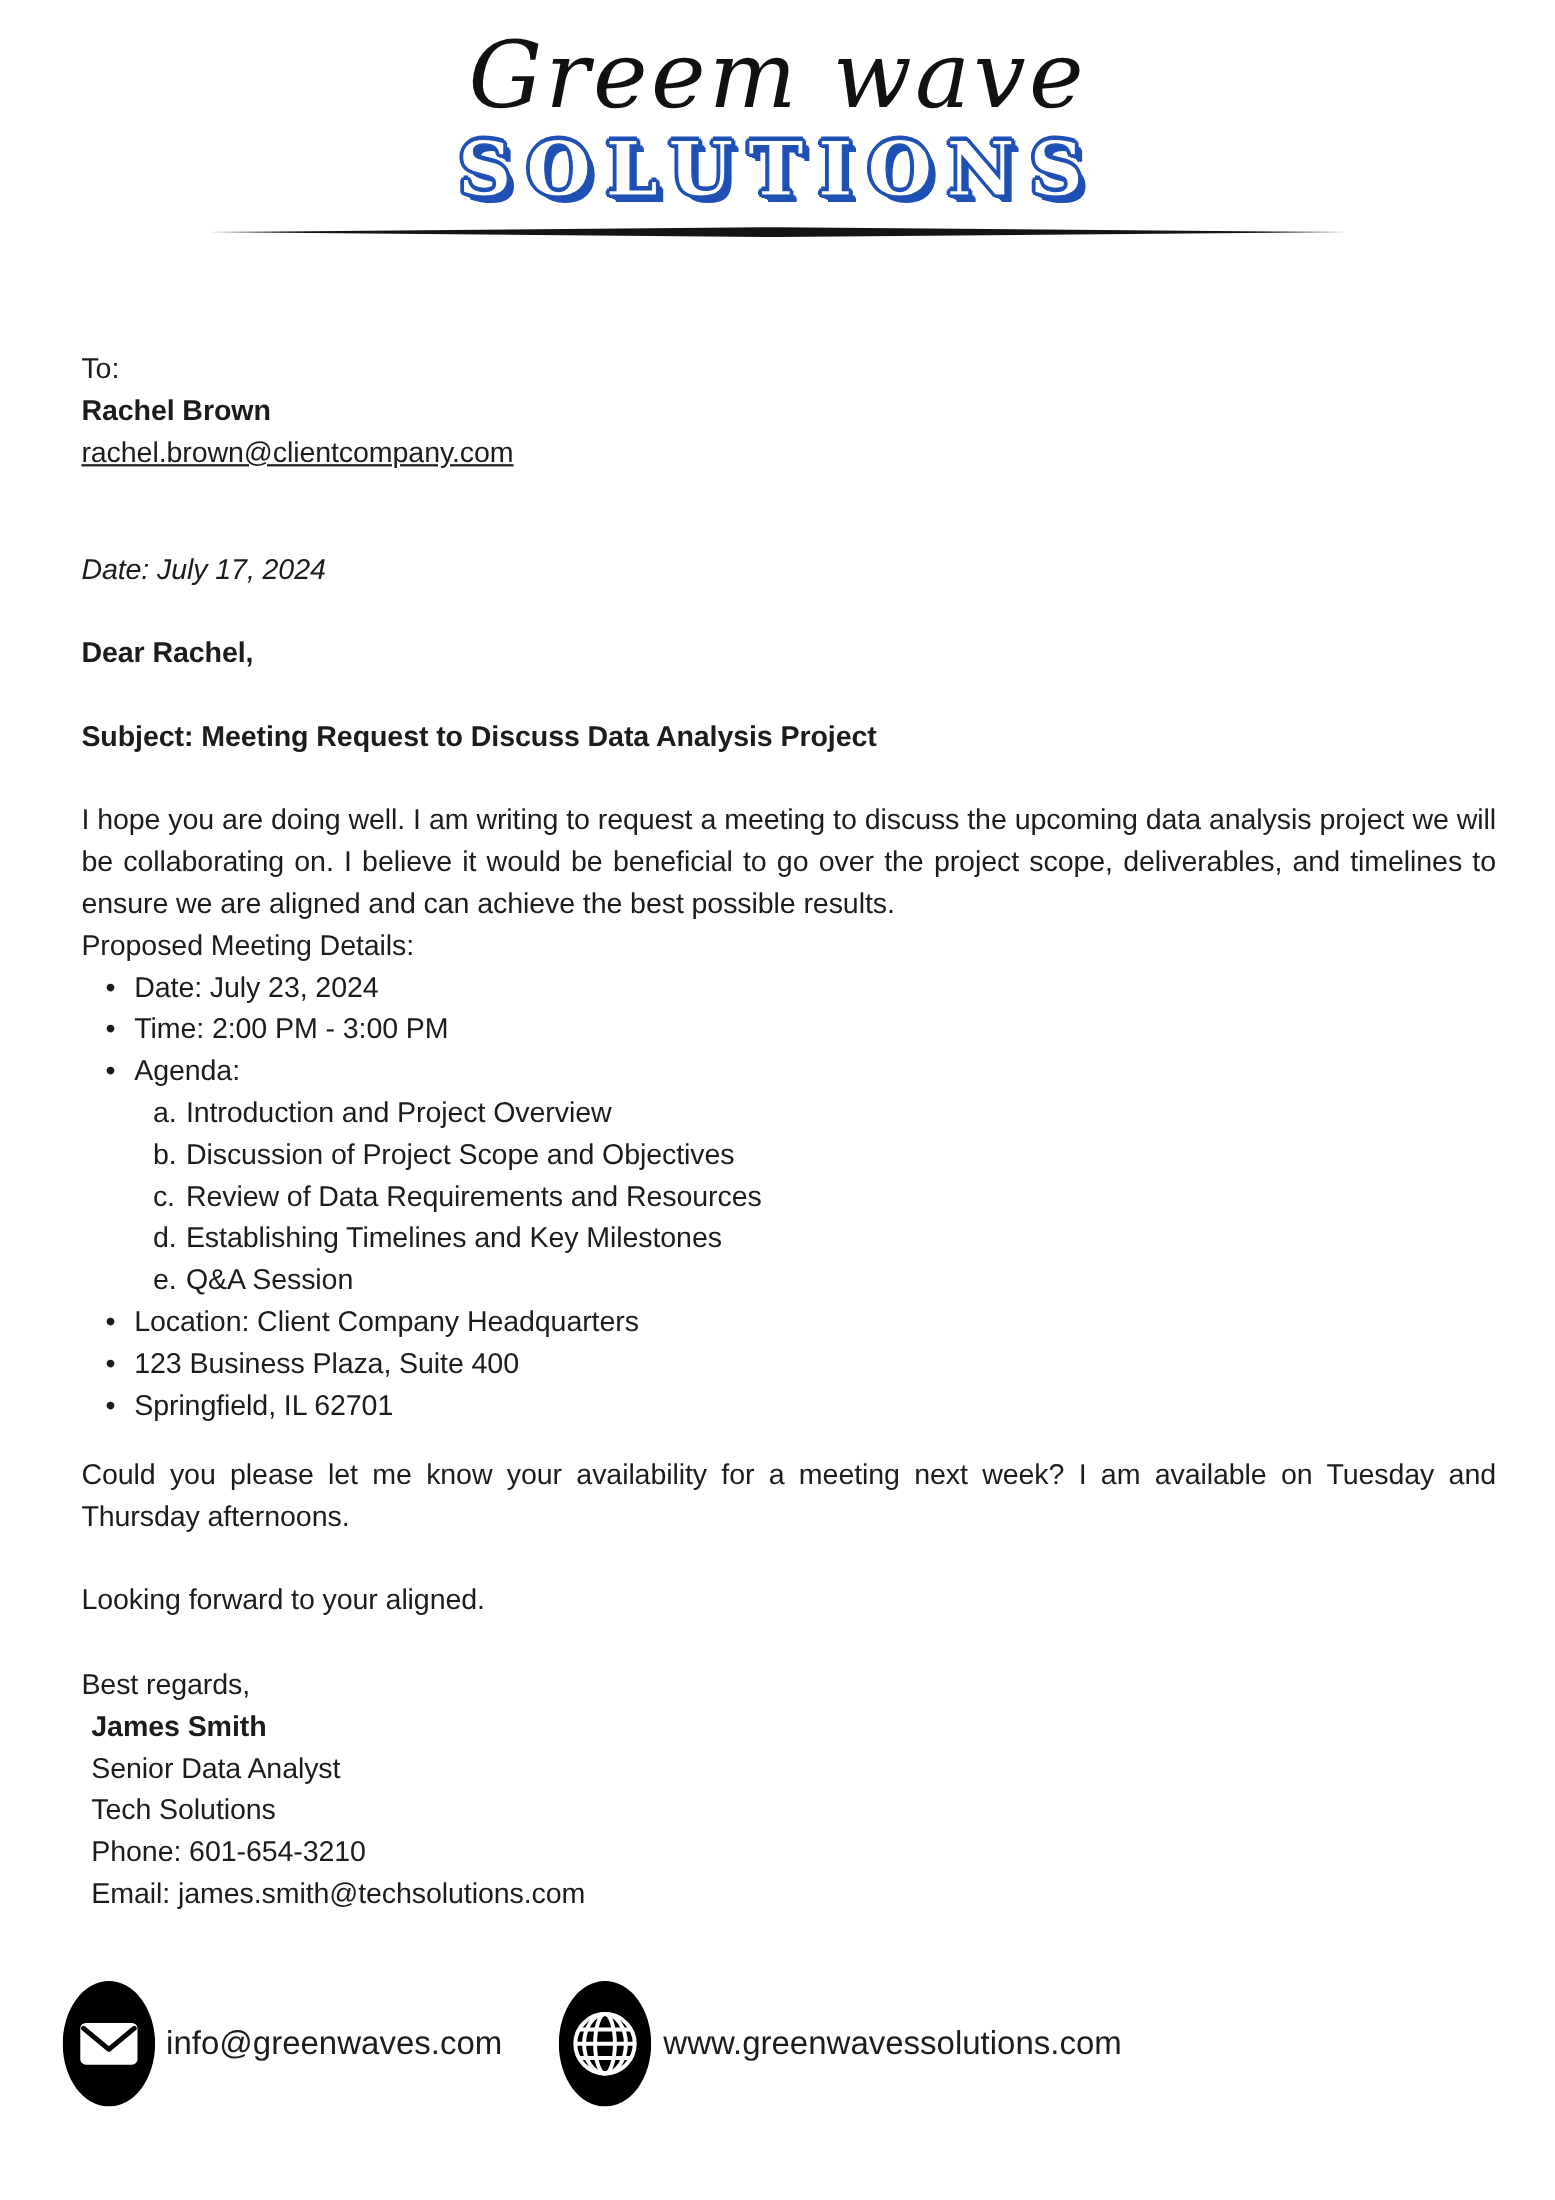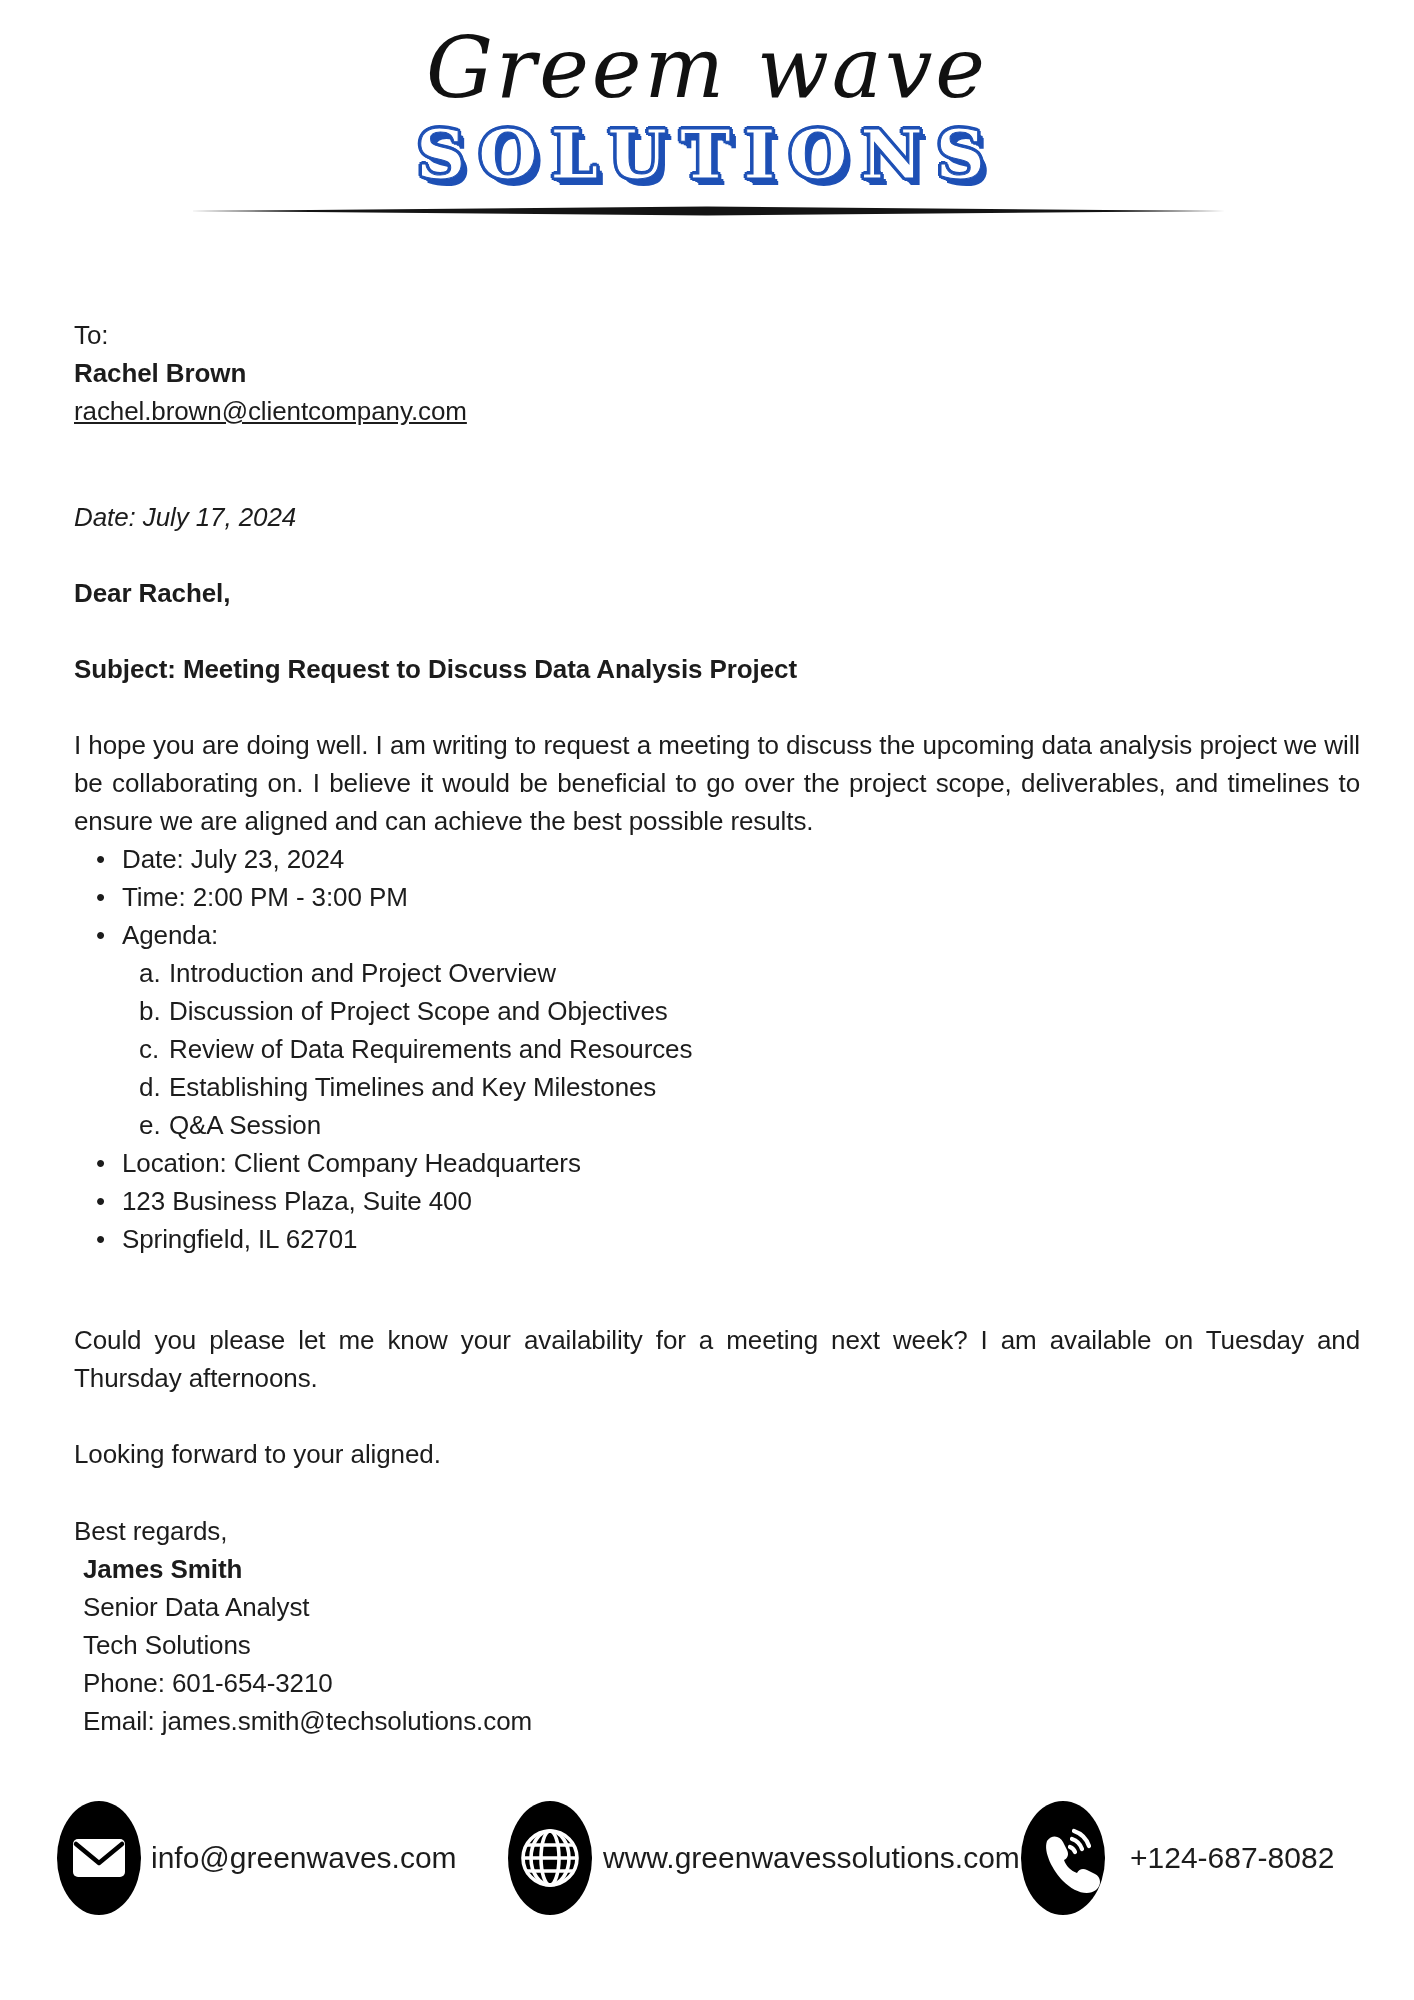--- a/index.html
+++ b/index.html
@@ -83,20 +83,21 @@
   </div>
 
   <div class="abs" id="dateline">Date: July 17, 2024</div>
 
   <div class="abs" id="greeting">Dear Rachel,</div>
 
   <div class="abs" id="subject">Subject: Meeting Request to Discuss Data Analysis Project</div>
 
   <div class="abs" id="bodyblock">
     <p class="justify">I hope you are doing well. I am writing to request a meeting to discuss the upcoming data analysis project we will be collaborating on. I believe it would be beneficial to go over the project scope, deliverables, and timelines to ensure we are aligned and can achieve the best possible results.</p>
+    <div class="line">Proposed Meeting Details:</div>
 
     <div>
       <div class="bullet-item">Date: July 23, 2024</div>
       <div class="bullet-item">Time: 2:00 PM - 3:00 PM</div>
       <div class="bullet-item">Agenda:</div>
     </div>
 
     <div class="agenda">
       <div class="agenda-item">Introduction and Project Overview</div>
       <div class="agenda-item">Discussion of Project Scope and Objectives</div>
@@ -144,27 +145,15 @@
           <ellipse cx="42" cy="57" rx="9" ry="27"></ellipse>
           <ellipse cx="42" cy="57" rx="19" ry="27"></ellipse>
           <line x1="15" y1="57" x2="69" y2="57"></line>
           <line x1="19" y1="44" x2="65" y2="44"></line>
           <line x1="19" y1="70" x2="65" y2="70"></line>
         </g>
       </svg>
       <span>www.greenwavessolutions.com</span>
     </div>
 
-    <div class="fgroup" id="fg-phone">
-      <svg width="84" height="114" viewBox="0 0 84 114">
-        <ellipse cx="42" cy="57" rx="42" ry="57" fill="#000"></ellipse>
-        <path d="M26 40 c5 -7 13 -5 16 1 l4 8 c2 4 1 8 -3 10 c2 6 7 11 13 13 c2 -4 6 -5 10 -3 l8 4 c6 3 7 11 1 16 c-9 7 -23 1 -33 -9 c-10 -10 -20 -29 -16 -40 z" fill="#fff"></path>
-        <g stroke="#fff" stroke-width="4.2" fill="none" stroke-linecap="round">
-          <path d="M53 30 a24 24 0 0 1 15 15"></path>
-          <path d="M51 38 a16 16 0 0 1 10 10"></path>
-          <path d="M49 46 a8 8 0 0 1 5 5"></path>
-        </g>
-      </svg>
-      <span>+124-687-8082</span>
-    </div>
 
   </div>
 </div>
 
 </body></html>

